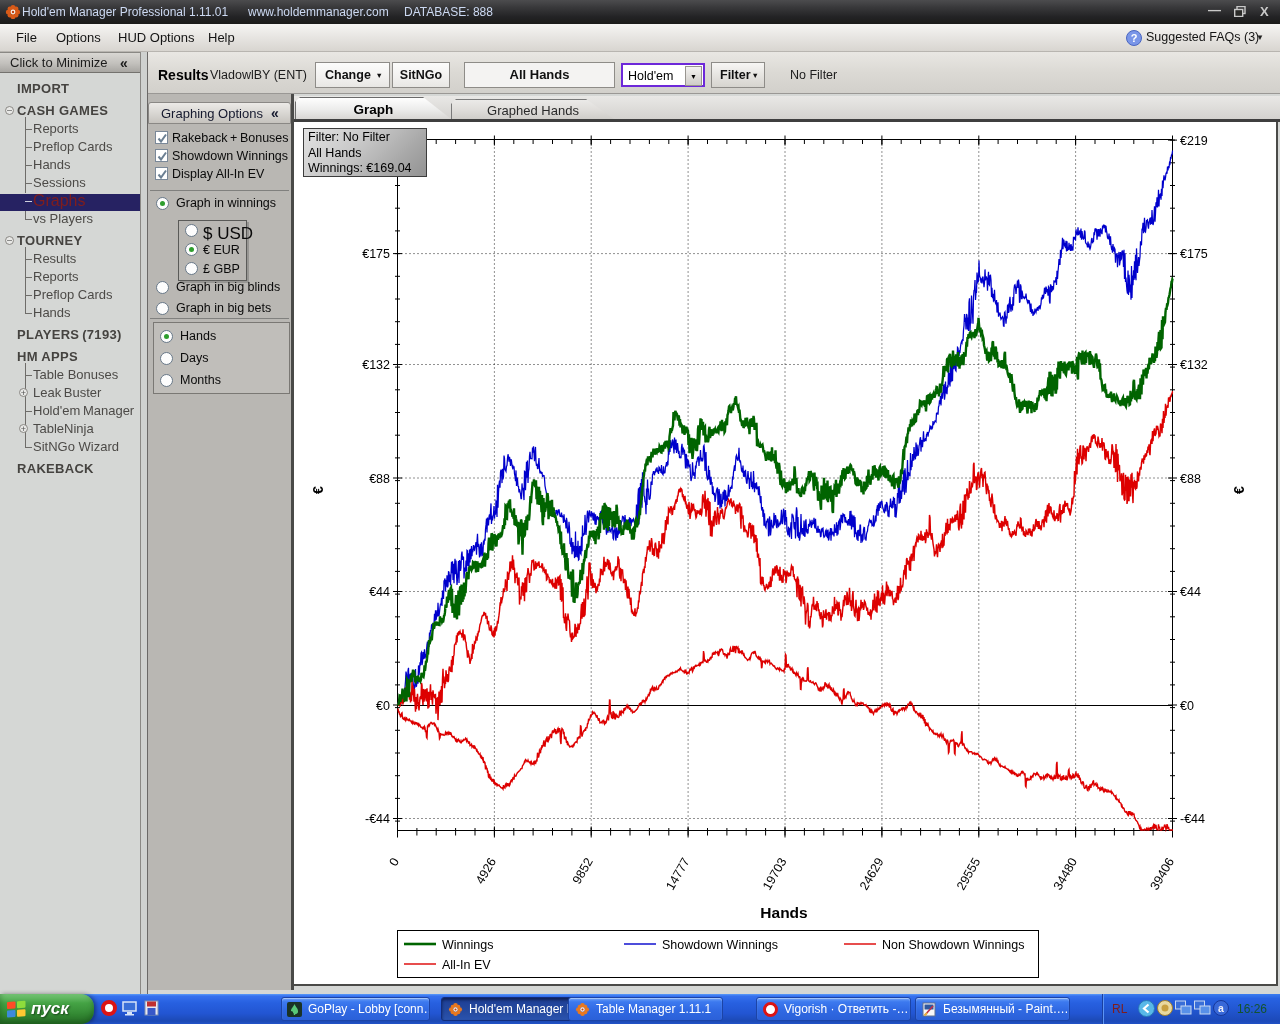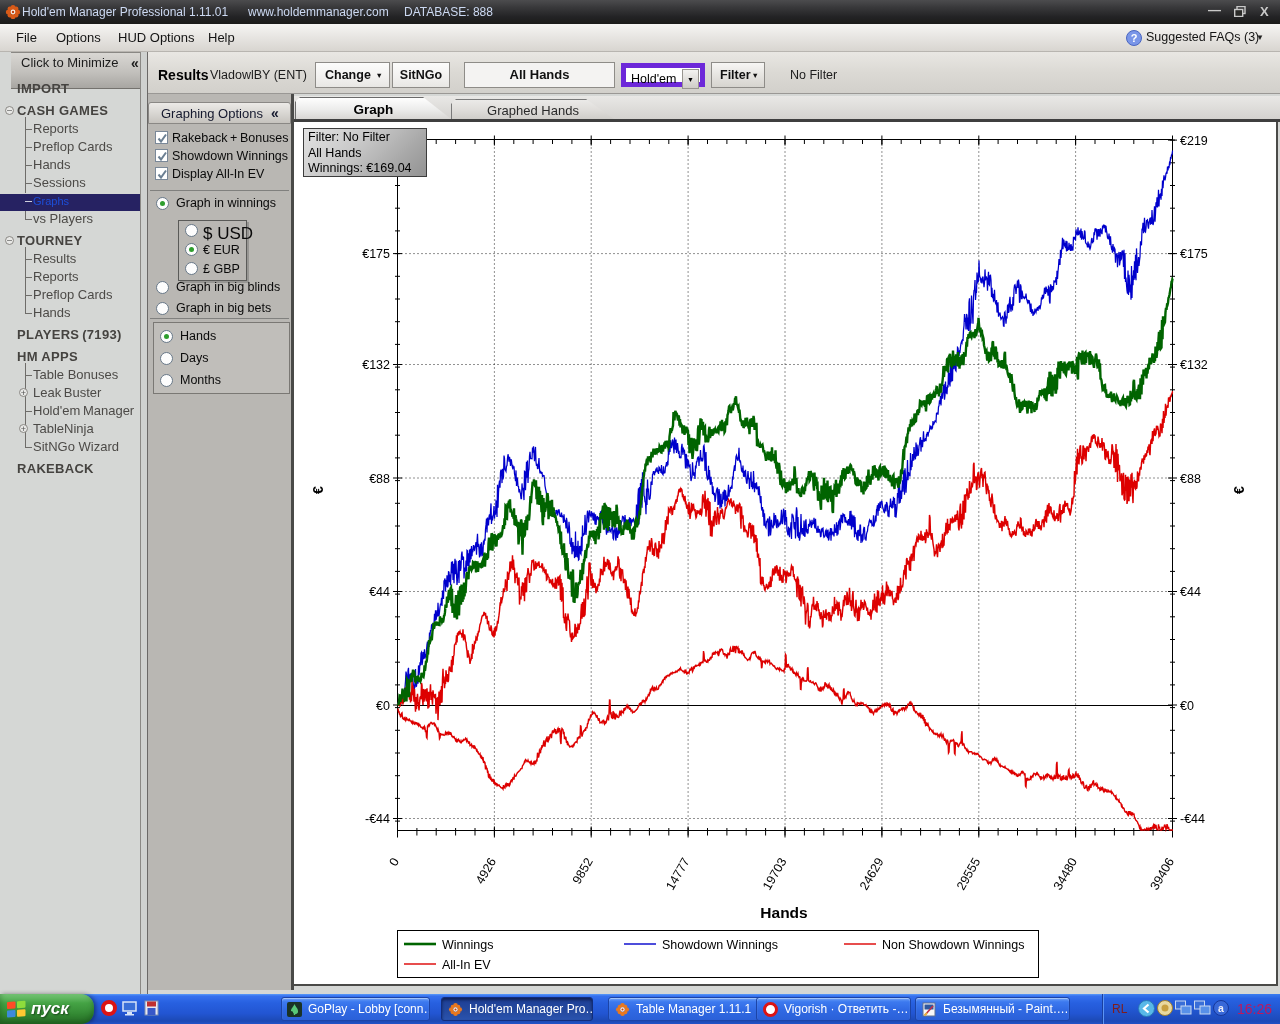--- a/index.html
+++ b/index.html
@@ -3,21 +3,21 @@
 <meta charset="utf-8">
 <style>
 * { margin:0; padding:0; box-sizing:border-box; }
 html,body { width:1280px; height:1024px; overflow:hidden; background:#d5d7d5; font-family:"Liberation Sans", sans-serif; }
 .abs { position:absolute; }
 #titlebar { left:0; top:0; width:1280px; height:24px; background:linear-gradient(180deg,#4c4c4e 0%,#39393b 30%,#232325 70%,#1b1b19 100%); }
 #titlebar span { position:absolute; top:0; line-height:24px; color:#ccd9f2; font-size:12px; }
 #menubar { left:0; top:24px; width:1280px; height:28px; background:linear-gradient(180deg,#f6f5f3 0%,#e8e6e3 45%,#d8d5d0 100%); border-bottom:1px solid #b8b5b0; }
 #menubar span { position:absolute; top:0; line-height:27px; color:#141414; font-size:13px; }
 #sidebar { left:0; top:52px; width:140px; height:942px; background:#d5d7d5; }
-#sidehdr { left:11px; top:52px; width:140px; height:37px; background:linear-gradient(180deg,#d9d7d3 0%,#c2c0bc 55%,#a8a6a2 100%); border-top:1px solid #8a8884; border-bottom:1px solid #74726e; color:#1c1c1c; font-size:13px; line-height:20px; }
+#sidehdr { left:0; top:52px; width:140px; height:21px; background:linear-gradient(180deg,#d9d7d3 0%,#c2c0bc 55%,#a8a6a2 100%); border-top:1px solid #8a8884; border-bottom:1px solid #74726e; color:#1c1c1c; font-size:13px; line-height:20px; }
 .titem { position:absolute; left:0; height:18px; line-height:18px; font-size:13px; color:#4c4a47; white-space:nowrap; }
 .tbold { font-weight:bold; color:#454340; font-size:13px; letter-spacing:.3px; }
 .tline { position:absolute; background:#6e6c69; }
 .mcirc { position:absolute; width:9px; height:9px; border:1px solid #8a8884; border-radius:50%; background:#e8e8e6; font-size:9px; line-height:7px; text-align:center; color:#555; }
 #selbar { left:0; top:194px; width:140px; height:17px; background:#262262; }
 #splitter { left:140px; top:52px; width:8px; height:942px; background:#cfd1cf; border-left:1px solid #8a8884; border-right:1px solid #6a6866; }
 #toolbar { left:148px; top:52px; width:1132px; height:42px; background:linear-gradient(180deg,#e9e7e3 0%,#dbd9d4 50%,#d2d0cb 100%); border-bottom:1px solid #9a9895; }
 .tbtn { position:absolute; background:linear-gradient(180deg,#fcfcfb 0%,#f2f1ef 60%,#e8e7e4 100%); border:1px solid #8e8c88; font-size:13px; font-weight:bold; color:#111; }
 #optpanel { left:148px; top:94px; width:143px; height:896px; background:#b9b7b3; }
 #optborder { left:291px; top:94px; width:3px; height:896px; background:#4a4a48; }
@@ -95,21 +95,21 @@
 <div class="tline" style="left:25px;top:147px;width:7px;height:1px"></div>
 <div class="tline" style="left:25px;top:165px;width:7px;height:1px"></div>
 <div class="tline" style="left:25px;top:183px;width:7px;height:1px"></div>
 <div class="tline" style="left:25px;top:219px;width:7px;height:1px"></div>
 <div class="titem" style="left:33px;top:120px">Reports</div>
 <div class="titem" style="left:33px;top:138px">Preflop Cards</div>
 <div class="titem" style="left:33px;top:156px">Hands</div>
 <div class="titem" style="left:33px;top:174px">Sessions</div>
 <div id="selbar" class="abs"></div>
 <div class="tline" style="left:25px;top:201px;width:7px;height:1px;background:#cfcfdd"></div>
-<div class="titem" style="left:33px;top:192px;color:#1d4ed8;font-size:11px">Graphs</div>
+<div class="titem" style="left:33px;top:192px;color:#7f1d1d;font-size:16px">Graphs</div>
 <div class="titem" style="left:33px;top:210px">vs Players</div>
 <div class="mcirc" style="left:5px;top:236px">–</div>
 <div class="titem tbold" style="left:17px;top:232px">TOURNEY</div>
 <div class="tline" style="left:25px;top:247px;width:1px;height:66px"></div>
 <div class="tline" style="left:25px;top:259px;width:7px;height:1px"></div>
 <div class="tline" style="left:25px;top:277px;width:7px;height:1px"></div>
 <div class="tline" style="left:25px;top:295px;width:7px;height:1px"></div>
 <div class="tline" style="left:25px;top:313px;width:7px;height:1px"></div>
 <div class="titem" style="left:33px;top:250px">Results</div>
 <div class="titem" style="left:33px;top:268px">Reports</div>
@@ -129,21 +129,21 @@
 <div class="titem" style="left:33px;top:420px">TableNinja</div>
 <div class="titem" style="left:33px;top:438px">SitNGo Wizard</div>
 <div class="titem tbold" style="left:17px;top:460px">RAKEBACK</div>
 <div id="splitter" class="abs"></div>
 <div id="toolbar" class="abs"></div>
 <span class="abs" style="left:158px;top:67px;font-size:14px;font-weight:bold;color:#000">Results</span>
 <span class="abs" style="left:210px;top:68px;font-size:12.5px;color:#1c1c1c">VladowlBY (ENT)</span>
 <div class="tbtn" style="left:315px;top:62px;width:75px;height:26px;line-height:24px;padding-left:9px;font-size:12.5px">Change <span style="position:absolute;right:6px;top:1px;font-size:7.5px">▼</span></div>
 <div class="tbtn" style="left:392px;top:62px;width:58px;height:26px;line-height:24px;text-align:center;font-size:12.5px">SitNGo</div>
 <div class="tbtn" style="left:464px;top:62px;width:151px;height:26px;line-height:24px;text-align:center;background:#f4f3f2">All Hands</div>
-<div class="abs" style="left:621px;top:63px;width:84px;height:24px;background:#fff;border:5px solid #6d28d9;font-size:12.5px;line-height:22px;padding-left:5px">Hold'em<span style="position:absolute;right:1px;top:1px;width:17px;height:20px;background:linear-gradient(180deg,#f4f3f1,#cfccc7);border:1px solid #98958f;text-align:center;font-size:7px;line-height:19px">▼</span></div>
+<div class="abs" style="left:621px;top:63px;width:84px;height:24px;background:#fff;border:2px solid #6d28d9;font-size:12.5px;line-height:22px;padding-left:5px">Hold'em<span style="position:absolute;right:1px;top:1px;width:17px;height:20px;background:linear-gradient(180deg,#f4f3f1,#cfccc7);border:1px solid #98958f;text-align:center;font-size:7px;line-height:19px">▼</span></div>
 <div class="tbtn" style="left:711px;top:62px;width:54px;height:26px;line-height:24px;padding-left:8px;font-size:12.5px;background:linear-gradient(180deg,#f7f6f4 0%,#e3e1dd 60%,#d6d4cf 100%)">Filter<span style="position:absolute;right:5px;top:1px;font-size:7.5px">▼</span></div>
 <span class="abs" style="left:790px;top:68px;font-size:12.5px;color:#1c1c1c">No Filter</span>
 <div id="optpanel" class="abs"></div>
 <div id="optborder" class="abs"></div>
 <div id="opthdr" class="abs">
     <span style="position:absolute;left:12px">Graphing Options</span>
     <span style="position:absolute;left:122px;font-weight:bold;font-size:14px">«</span>
   </div>
 <div class="cbox" style="left:155px;top:131px">
     <svg width="13" height="13" viewBox="0 0 13 13">
@@ -292,21 +292,21 @@
         <circle cx="5" cy="5" r="2.1"></circle>
         <circle cx="11" cy="5" r="2.1"></circle>
         <circle cx="5" cy="11" r="2.1"></circle>
         <circle cx="11" cy="11" r="2.1"></circle>
       </g>
       <circle cx="8" cy="8" r="2.3" fill="#f8f0e8"></circle>
       <circle cx="8" cy="8" r="1.1" fill="#c04010"></circle>
     </svg>
     <span style="position:absolute;left:27px">Hold'em Manager Pro…</span>
   </div>
-<div class="taskbtn" style="left:608px;width:155px">
+<div class="taskbtn" style="left:568px;width:155px">
     <svg style="position:absolute;left:6px;top:4px" width="15" height="15" viewBox="0 0 16 16">
       <g fill="#e87820">
         <circle cx="8" cy="3.5" r="2.5"></circle>
         <circle cx="3.5" cy="8" r="2.5"></circle>
         <circle cx="12.5" cy="8" r="2.5"></circle>
         <circle cx="8" cy="12.5" r="2.5"></circle>
         <circle cx="5" cy="5" r="2.1"></circle>
         <circle cx="11" cy="5" r="2.1"></circle>
         <circle cx="5" cy="11" r="2.1"></circle>
         <circle cx="11" cy="11" r="2.1"></circle>
@@ -344,13 +344,13 @@
     <rect x="6" y="6" width="10" height="8" fill="#5890e8" stroke="#c8d8f0"></rect>
   </svg>
 <svg class="abs" style="left:1194px;top:1000px" width="17" height="16" viewBox="0 0 17 16">
     <rect x="0.5" y="1" width="10" height="8" fill="#3a6fd8" stroke="#c8d8f0"></rect>
     <rect x="6" y="6" width="10" height="8" fill="#5890e8" stroke="#c8d8f0"></rect>
   </svg>
 <svg class="abs" style="left:1213px;top:1000px" width="16" height="16" viewBox="0 0 16 16">
     <circle cx="8" cy="8" r="7.5" fill="#3868d8" stroke="#18389a"></circle>
     <text x="8" y="12" text-anchor="middle" font-size="10.5" font-weight="bold" fill="#f0f0f8">a</text>
   </svg>
-<span class="abs" style="left:1237px;top:994px;color:#be185d;font-size:14px;line-height:30px">16:26</span>
+<span class="abs" style="left:1237px;top:994px;color:#14532d;font-size:12px;line-height:30px">16:26</span>
 
 </body></html>

